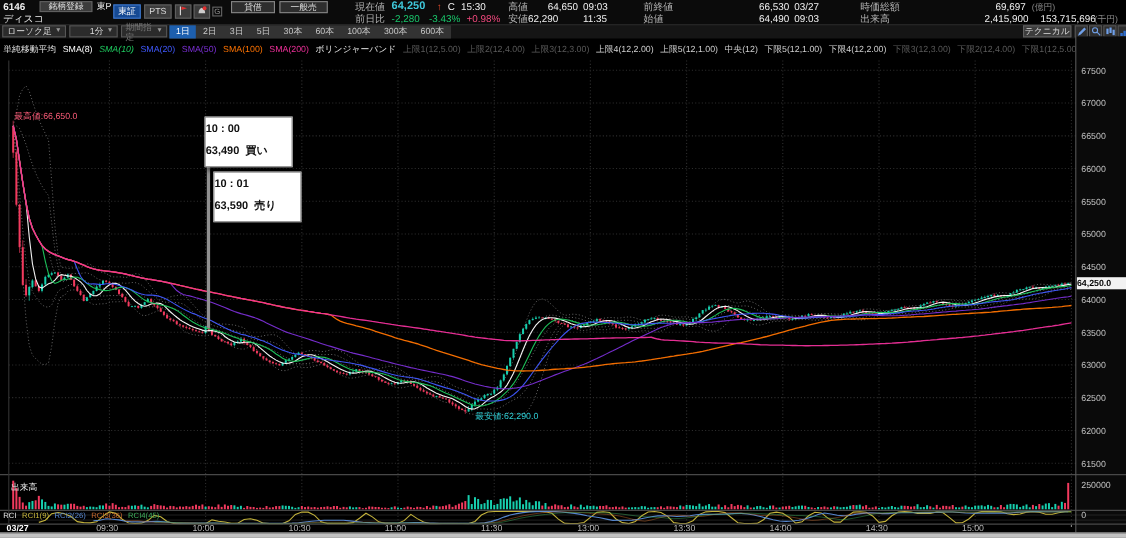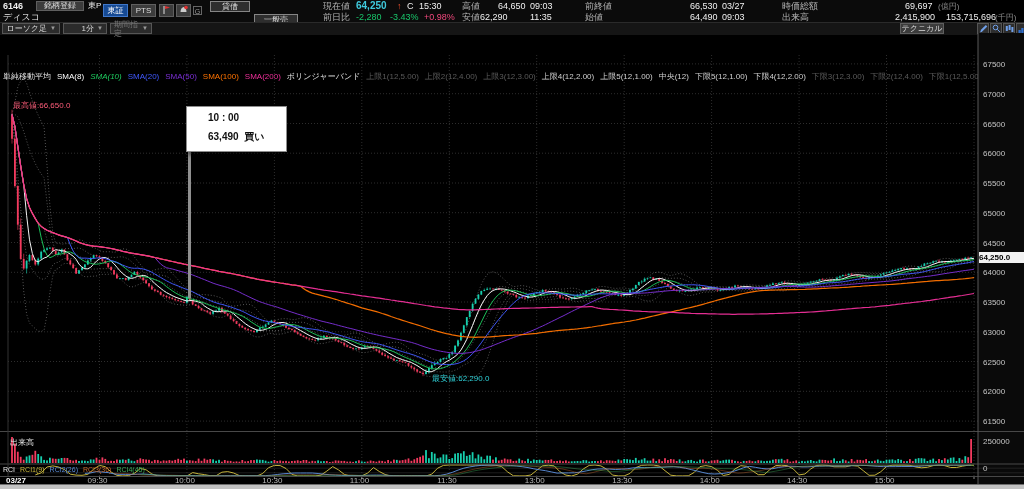--- a/index.html
+++ b/index.html
@@ -15,26 +15,26 @@
   
   .tbar{position:absolute;top:22px;left:0;width:1024px;height:12px;background:#151515;border-top:1px solid #2a2a2a;}
   .dd{position:absolute;top:0;height:11px;box-sizing:border-box;background:#2b2b2b;border:1px solid #565656;
       color:#ddd;font-size:8px;line-height:9px;padding:0 3px;display:flex;justify-content:flex-end;align-items:center;}
   .caret{font-size:6px;color:#9a9a9a;margin-left:3px;}
   .ranges{position:absolute;left:154px;top:0;height:12px;display:flex;background:#333;}
   .rbtn{font-size:8px;color:#c9c9c9;line-height:12px;padding:0 6px;cursor:pointer;}
   .rbtn.act{background:#1d5fae;color:#fff;}
   
   #legend{position:absolute;top:40px;left:3px;width:1018px;height:10px;display:flex;gap:6px;
-          font-size:8px;line-height:10px;white-space:nowrap;overflow:hidden;margin-top:32px;}
+          font-size:8px;line-height:10px;white-space:nowrap;overflow:hidden;}
   #chart{position:absolute;top:0;left:0;pointer-events:none;}
   svg text{font-family:"Liberation Sans","DejaVu Sans",sans-serif;}
   
   .tip{position:absolute;background:#fff;border:1px solid #8d8d8d;box-shadow:2px 3px 4px rgba(0,0,0,.55);
-       color:#111;font-size:10px;font-weight:bold;width:72px;height:36px;padding:5px 6px 3px 21px;z-index:5;}
+       color:#111;font-size:10px;font-weight:bold;width:72px;height:36px;padding:5px 6px 3px 0;z-index:5;}
   .tip .t2{margin-top:7px;font-weight:bold;}
   .pointer{position:absolute;left:188px;top:148px;width:3px;height:150px;background:#909090;z-index:4;}
   .ann{position:absolute;font-size:8px;z-index:3;}
   .badge{position:absolute;left:979px;top:252px;width:48px;height:11px;background:#f2f2f2;color:#000;
          font-size:8px;font-weight:bold;text-align:left;line-height:11px;z-index:3;}
   #volpane-label{position:absolute;left:10px;top:437px;font-size:8px;color:#e8e8e8;z-index:3;}
   #rcilegend{position:absolute;left:3px;top:465px;display:flex;gap:5px;font-size:7px;line-height:9px;z-index:3;}
   .sbar{position:absolute;left:0;top:484px;width:1024px;height:5px;background:#c2c2c2;border-top:1px solid #6f6f6f;box-sizing:border-box;}
   .icbox{box-sizing:border-box;width:12px;height:11px;background:#2e2e2e;border:1px solid #555;
          display:flex;align-items:center;justify-content:center;cursor:pointer;}
@@ -58,21 +58,21 @@
         </svg>
     </div>
     <div class="abs btn" style="left:176px;top:4px;width:15px;height:13px">
       <svg width="9" height="9" viewBox="0 0 9 9">
           <path d="M1.5 7 Q1.5 3 4.5 2 Q7.5 3 7.5 7z" fill="#ccc"></path>
           <circle cx="7" cy="2.5" r="1.8" fill="#e03030"></circle>
         </svg>
     </div>
     <div class="abs" style="left:193px;top:6px;width:9px;height:9px;border:1px solid #666;color:#999;font-size:7px;line-height:9px;text-align:center;box-sizing:border-box">G</div>
     <div class="abs btn" style="left:210px;top:1px;width:40px;height:11px;line-height:9px;background:#2e2e2e;border-color:#858585">貸借</div>
-    <div class="abs btn" style="left:254px;top:14px;width:44px;height:11px;line-height:9px;background:#2e2e2e;border-color:#858585">一般売</div>
+    <div class="abs btn" style="left:254px;top:1px;width:44px;height:11px;line-height:9px;background:#2e2e2e;border-color:#858585">一般売</div>
 
     <span class="abs hl" style="left:323px;top:1px">現在値</span>
     <span class="abs" style="left:356px;top:0;font-size:10px;font-weight:bold;color:#3fc9dc">64,250</span>
     <span class="abs" style="left:397px;top:1px;font-size:9px;color:#f0502e">↑</span>
     <span class="abs hv" style="left:407px;top:1px">C</span>
     <span class="abs hv" style="left:419px;top:1px">15:30</span>
 
     <span class="abs hl" style="left:323px;top:12px">前日比</span>
     <span class="abs" style="left:356px;top:12px;font-size:9px;color:#19c66b">-2,280</span>
     <span class="abs" style="left:390px;top:12px;font-size:9px;color:#19c66b">-3.43%</span>
@@ -107,21 +107,32 @@
         <span class="caret">▼</span>
     </div>
     <div class="dd" style="left:63px;width:44px">
       <span>1分</span>
         <span class="caret">▼</span>
     </div>
     <div class="dd" style="left:110px;width:42px;color:#777">
       <span>期間指定</span>
         <span class="caret">▼</span>
     </div>
-    <div class="abs btn" style="left:900px;top:0;width:44px;height:11px;line-height:9px">テクニカル</div>
+    <div class="ranges" id="ranges">
+        <div class="rbtn act">1日</div>
+        <div class="rbtn">2日</div>
+        <div class="rbtn">3日</div>
+        <div class="rbtn">5日</div>
+        <div class="rbtn">30本</div>
+        <div class="rbtn">60本</div>
+        <div class="rbtn">100本</div>
+        <div class="rbtn">300本</div>
+        <div class="rbtn">600本</div>
+      </div>
+    <div class="abs btn" style="left:930px;top:0;width:44px;height:11px;line-height:9px">テクニカル</div>
     <div class="abs" id="toolicons" style="left:977px;top:0;display:flex;gap:1px">
         <div class="icbox">
           <svg width="9" height="9" viewBox="0 0 9 9">
             <path d="M1 8.5 L2 5.8 6.8 1 8.3 2.5 3.5 7.3z" fill="#6f9fe8"></path>
           </svg>
         </div>
         <div class="icbox">
           <svg width="9" height="9" viewBox="0 0 9 9">
             <circle cx="3.5" cy="3.5" r="2.3" fill="none" stroke="#6f9fe8"></circle>
             <line x1="5.3" y1="5.3" x2="8.2" y2="8.2" stroke="#6f9fe8"></line>
@@ -1244,20 +1255,24 @@
     </svg>
 
   <div class="ann" style="left:13px;top:100px;color:#ff5d7a">最高値:66,650.0</div>
   <div class="ann" style="left:432px;top:373px;color:#2fd3da">最安値:62,290.0</div>
 
   <div class="pointer"></div>
   <div class="tip" style="left:186px;top:106px">
     <div>10 : 00</div>
     <div class="t2"><span>63,490</span>&nbsp;&nbsp;<span>買い</span></div>
   </div>
+  <div class="tip" style="left:194px;top:156px">
+    <div>10 : 01</div>
+    <div class="t2"><span>63,590</span>&nbsp;&nbsp;<span>売り</span></div>
+  </div>
 
   <div class="badge">64,250.0</div>
   <div id="volpane-label">出来高</div>
   <div id="rcilegend">
       <span style="color: rgb(232, 232, 232);">RCI</span>
       <span style="color: rgb(205, 188, 62);">RCI1(9)</span>
       <span style="color: rgb(91, 141, 217);">RCI2(26)</span>
       <span style="color: rgb(201, 106, 46);">RCI3(36)</span>
       <span style="color: rgb(63, 174, 92);">RCI4(45)</span>
     </div>

